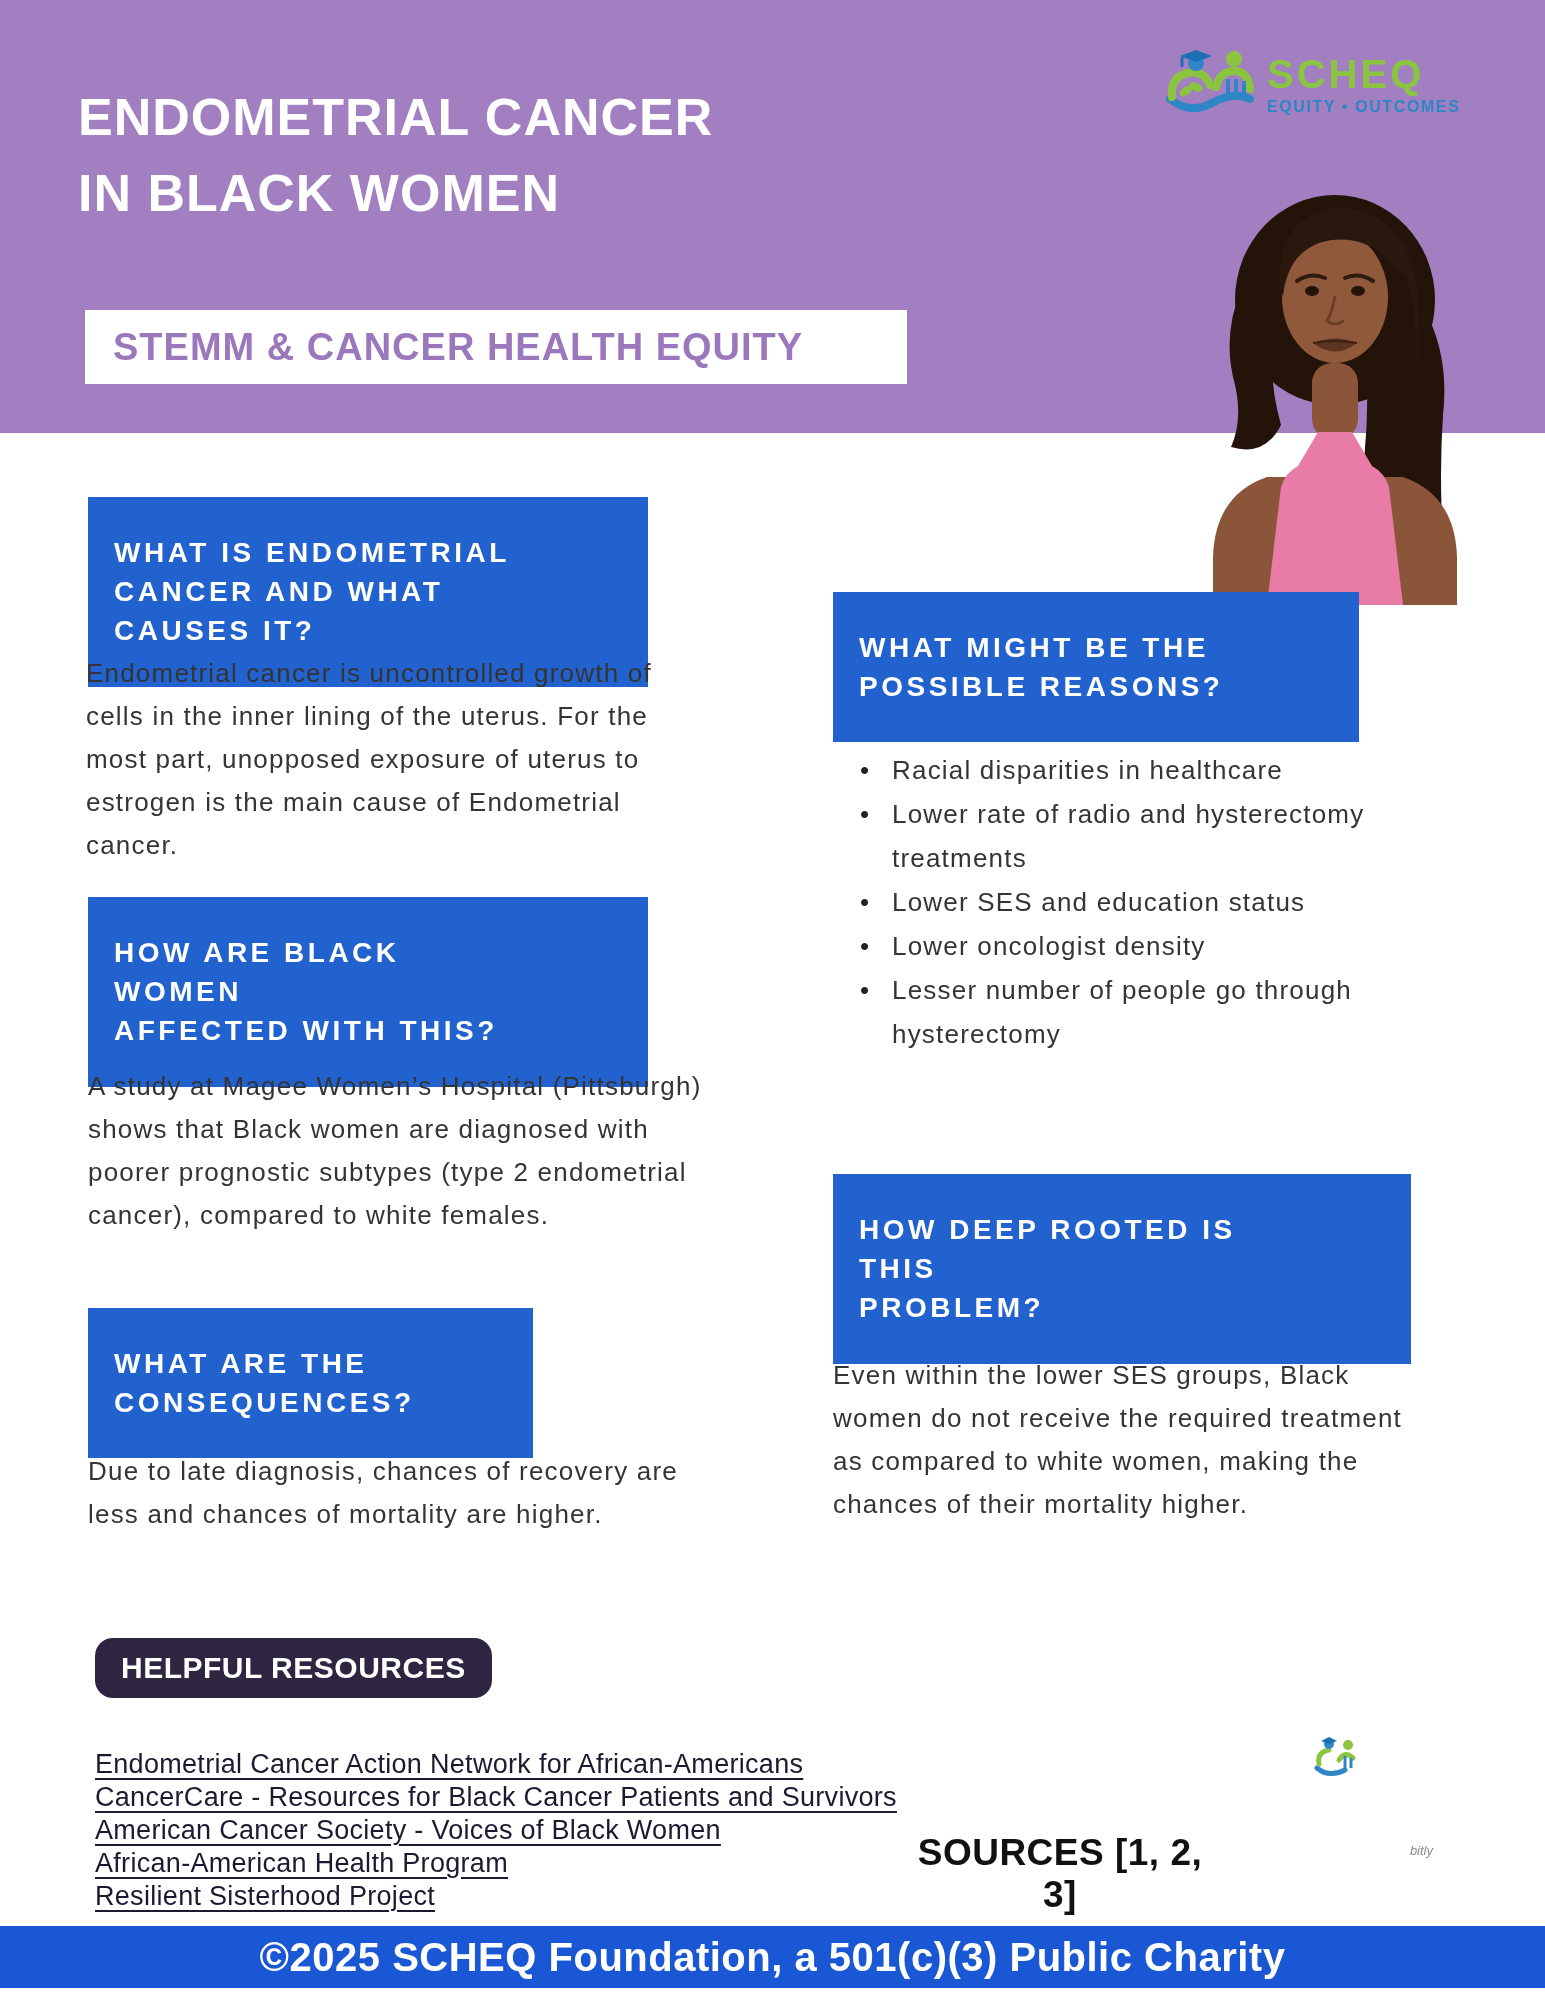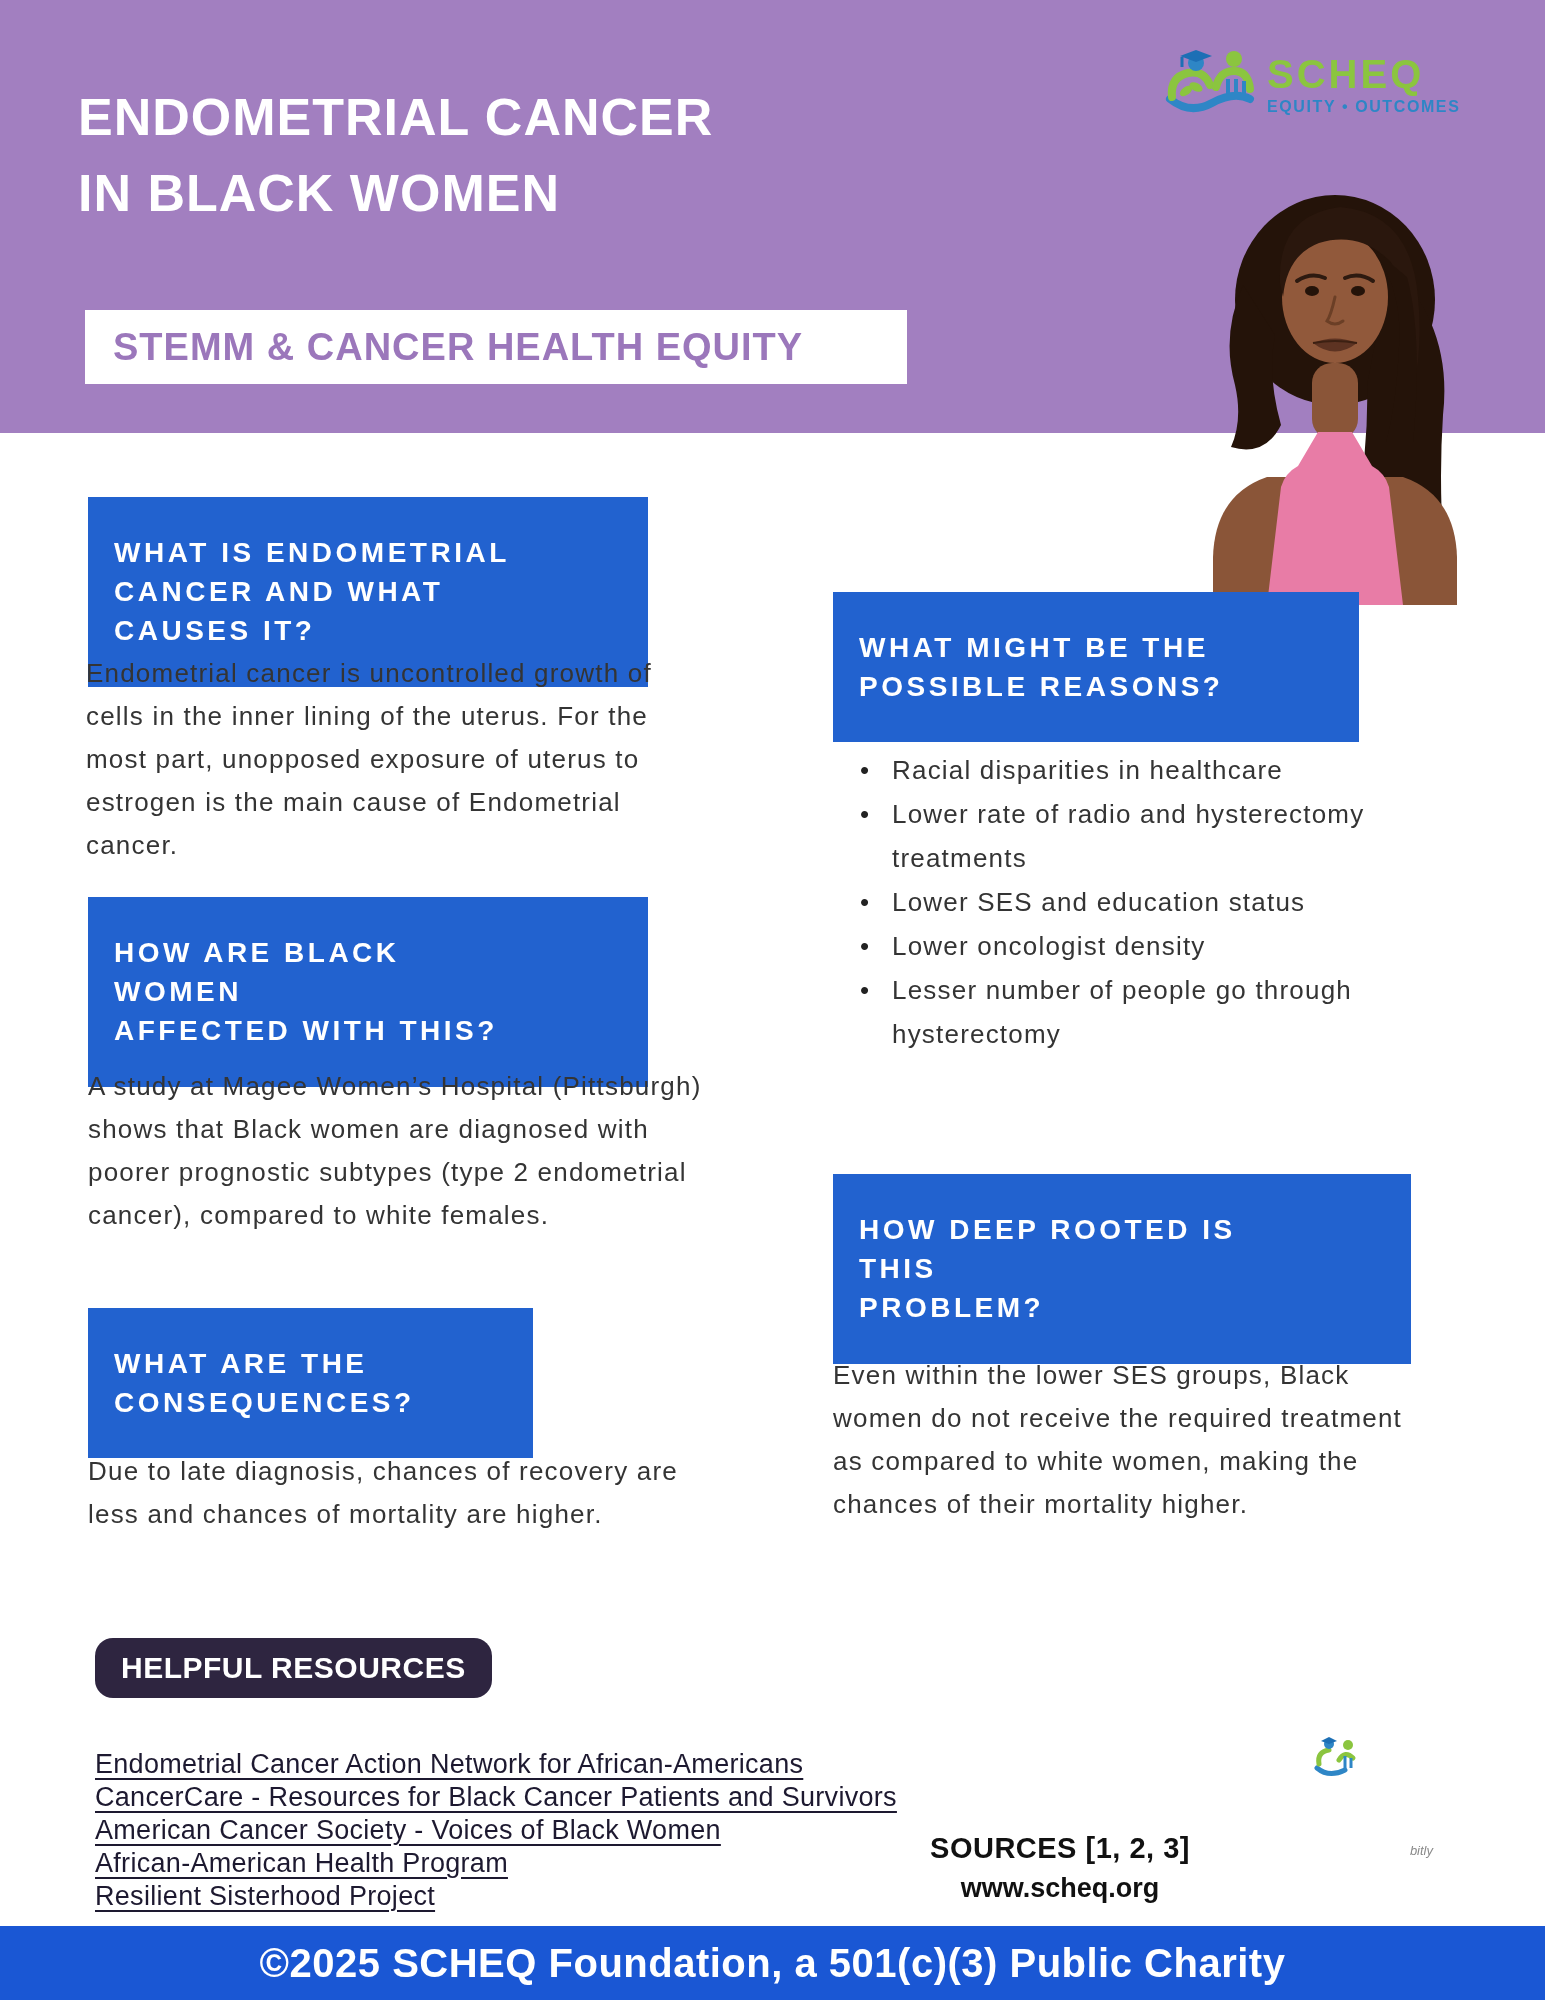--- a/index.html
+++ b/index.html
@@ -44,27 +44,27 @@
   .body-deep{left:833px;top:1354px;width:605px;}
 
   
   .resources-pill{position:absolute;left:95px;top:1638px;background:var(--dark_pill);color:#fff;
                   font-size:30px;font-weight:bold;letter-spacing:.5px;padding:13px 26px;border-radius:18px;}
   .links{position:absolute;left:95px;top:1748px;width:990px;}
   .links a{display:block;color:#1d1930;font-size:27px;line-height:33px;letter-spacing:.3px;
            text-decoration:underline;text-underline-offset:5px;}
 
   .sources{position:absolute;left:905px;top:1832px;width:310px;text-align:center;color:#111;}
-  .sources .s1{font-size:29px;font-weight:bold;letter-spacing:.5px;}
+  .sources .s1{font-size:37px;font-weight:bold;letter-spacing:.5px;}
   .sources .s2{font-size:27px;font-weight:bold;margin-top:8px;}
 
   .qr{position:absolute;left:1233px;top:1656px;width:204px;height:204px;}
 
   
-  .footer-band{position:absolute;left:0;top:1926px;width:1545px;height:74px;background:var(--footer_blue);
+  .footer-band{position:absolute;left:0;top:1926px;width:1545px;height:62px;background:var(--footer_blue);
                display:flex;align-items:center;justify-content:center;}
   .footer-band span{color:#fff;font-size:40px;font-weight:bold;letter-spacing:.5px;}
 </style>
 </head>
 <body>
 
 <div id="page">
 
   <div class="purple-band"></div>
 

